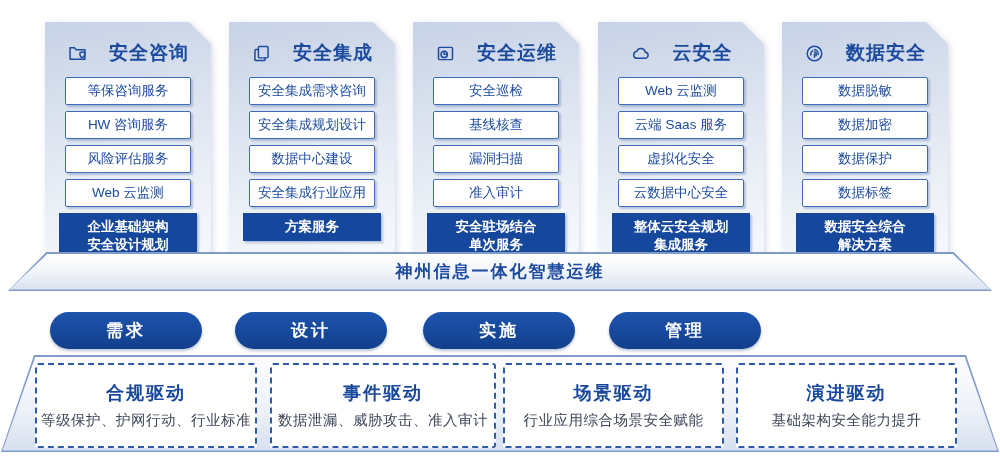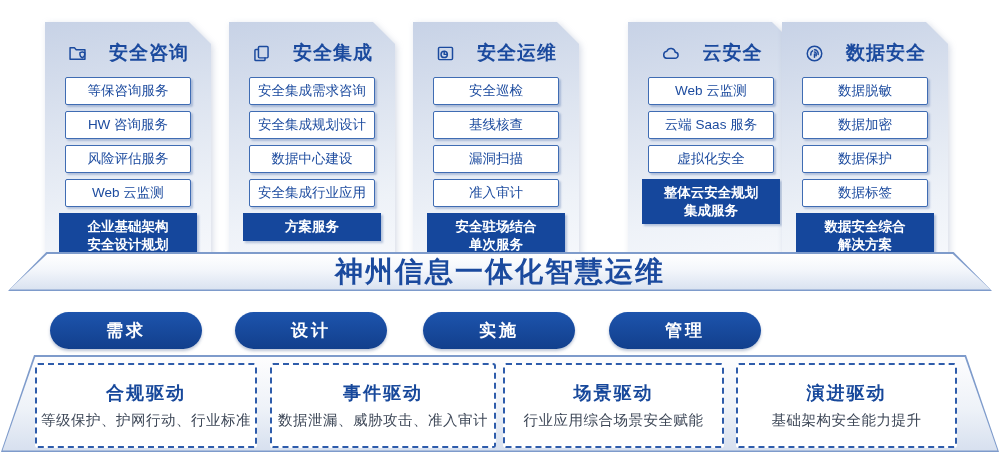--- a/index.html
+++ b/index.html
@@ -27,21 +27,21 @@
     background:#15479c;color:#ffffff;font-weight:bold;font-size:13.5px;line-height:17.5px;
     box-shadow:2px 2px 2px rgba(40,80,150,.3);
   }
 
   
   .trap-outer{position:absolute;clip-path:polygon(3.9% 0,96.1% 0,100% 100%,0 100%);background:#7e9bcb;}
   .trap-inner{position:absolute;inset:1.5px;clip-path:polygon(3.9% 0,96.1% 0,100% 100%,0 100%);
     background:linear-gradient(180deg,#ffffff 0%,#f3f6fb 45%,#d9e2f0 100%);}
   .banner{left:8px;top:252px;width:984px;height:39px;}
   .banner-title{position:absolute;inset:0;display:flex;align-items:center;justify-content:center;
-    color:#1b4a9e;font-weight:bold;font-size:28px;letter-spacing:2px;}
+    color:#1b4a9e;font-weight:bold;font-size:17px;letter-spacing:2px;}
 
   
   .pill{
     position:absolute;top:312px;width:152px;height:37px;border-radius:19px;
     background:linear-gradient(180deg,#1d54ad,#123f8c);
     color:#ffffff;font-weight:bold;font-size:17px;letter-spacing:3px;
     display:flex;align-items:center;justify-content:center;
     box-shadow:0 2px 3px rgba(30,60,120,.3);
   }
 
@@ -124,32 +124,33 @@
         <div class="svc">漏洞扫描</div>
         <div class="svc">准入审计</div>
       </div>
       <div class="col-foot">
         <div>安全驻场结合</div>
         <div>单次服务</div>
       </div>
     </div>
   </div>
 
-  <div class="col-wrap" style="left:628px">
+  <div class="col-wrap" style="left:598px">
     <div class="col">
       <div class="col-head">
         <svg class="ic" width="22" height="21" viewBox="0 0 24 24">
           <path d="M7 17.5h9.5a3.4 3.4 0 0 0 .4-6.8A5 5 0 0 0 7.3 9.4 4.1 4.1 0 0 0 7 17.5z"></path>
         </svg>
         <span>云安全</span>
       </div>
       <div class="col-items">
         <div class="svc">Web 云监测</div>
         <div class="svc">云端 Saas 服务</div>
         <div class="svc">虚拟化安全</div>
+        <div class="svc">云数据中心安全</div>
       </div>
       <div class="col-foot">
         <div>整体云安全规划</div>
         <div>集成服务</div>
       </div>
     </div>
   </div>
 
   <div class="col-wrap" style="left:782px">
     <div class="col">

